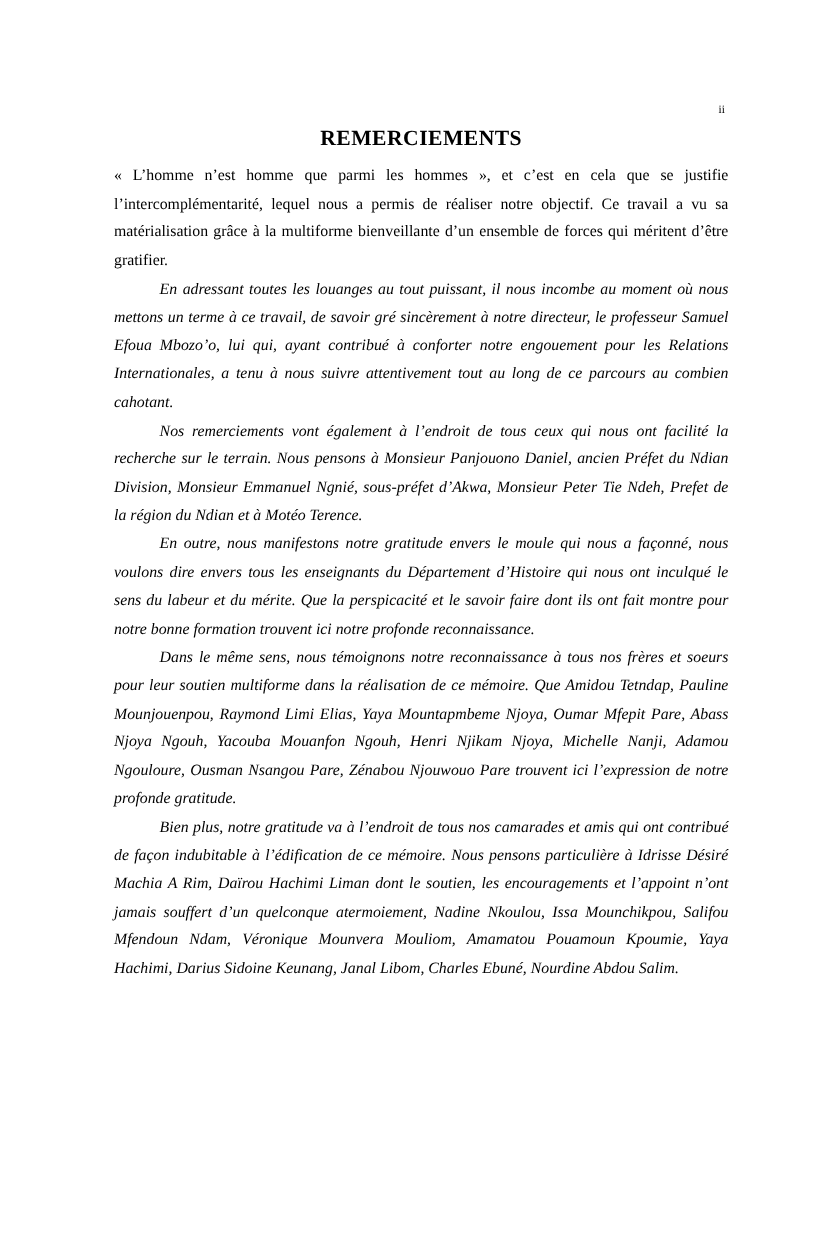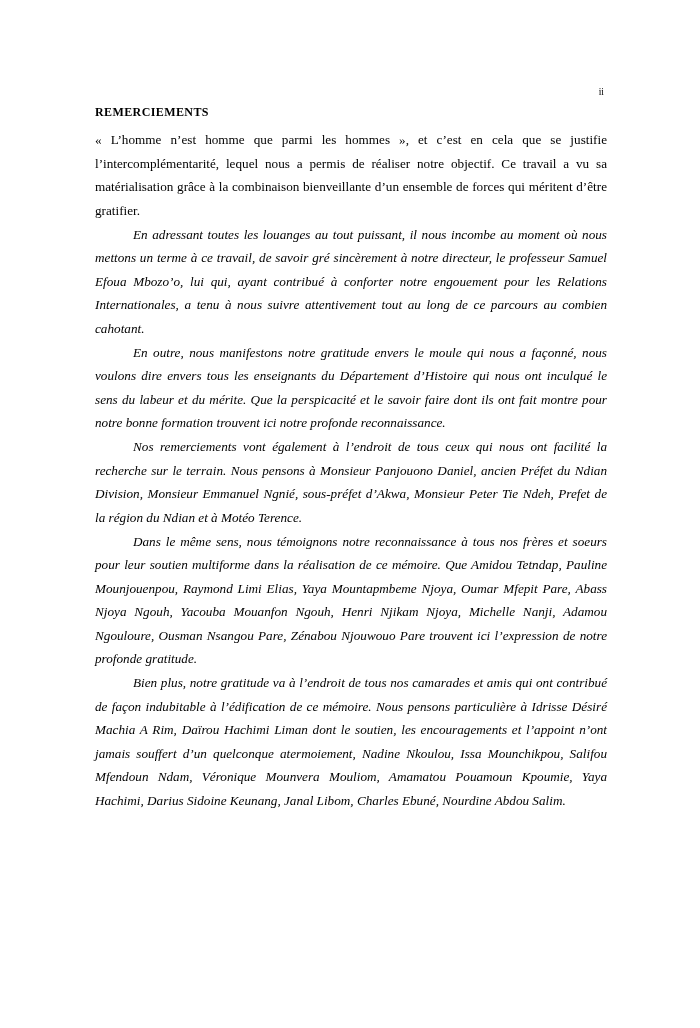--- a/index.html
+++ b/index.html
@@ -31,22 +31,23 @@
     color: #000;
     font-family: "Liberation Serif", "DejaVu Serif", serif;
   }
   .content {
     position: absolute;
     left: 95px;
     top: 105px;
     width: 512px;
   }
   h1.doc-title {
-    font-size: 12px;
+    font-size: 18px;
     font-weight: bold;
+    text-align: center;
     margin: 0 0 8px 0;
     letter-spacing: 0.4px;
     font-family: "Liberation Serif", "DejaVu Serif", serif;
   }
   p.para {
     font-size: 13.2px;
     line-height: 1.78;
     text-align: justify;
     text-justify: inter-word;
     margin: 0 0 0.5px 0;
@@ -65,21 +66,21 @@
 <body>
 
 <div class="page">
 
   <div class="page-number">ii</div>
 
   <div class="content">
 
     <h1 class="doc-title">REMERCIEMENTS</h1>
 
-    <p class="para noindent">« L’homme n’est homme que parmi les hommes », et c’est en cela que se justifie l’intercomplémentarité, lequel nous a permis de réaliser notre objectif. Ce travail a vu sa matérialisation grâce à la combinaison bienveillante d’un ensemble de forces qui méritent d’être gratifier.</p>
+    <p class="para noindent">« L’homme n’est homme que parmi les hommes », et c’est en cela que se justifie l’intercomplémentarité, lequel nous a permis de réaliser notre objectif. Ce travail a vu sa matérialisation grâce à la multiforme bienveillante d’un ensemble de forces qui méritent d’être gratifier.</p>
     <p class="para indent">En adressant toutes les louanges au tout puissant, il nous incombe au moment où nous mettons un terme à ce travail, de savoir gré sincèrement à notre directeur, le professeur Samuel Efoua Mbozo’o, lui qui, ayant contribué à conforter notre engouement pour les Relations Internationales, a tenu à nous suivre attentivement tout au long de ce parcours au combien cahotant.</p>
+    <p class="para indent">Nos remerciements vont également à l’endroit de tous ceux qui nous ont facilité la recherche sur le terrain. Nous pensons à Monsieur Panjouono Daniel, ancien Préfet du Ndian Division, Monsieur Emmanuel Ngnié, sous-préfet d’Akwa, Monsieur Peter Tie Ndeh, Prefet de la région du Ndian et à Motéo Terence.</p>
     <p class="para indent">En outre, nous manifestons notre gratitude envers le moule qui nous a façonné, nous voulons dire  envers tous les enseignants du Département d’Histoire qui nous ont inculqué le sens du labeur et du mérite. Que la perspicacité et le savoir faire dont ils ont fait montre pour notre bonne formation trouvent ici notre profonde reconnaissance.</p>
-    <p class="para indent">Nos remerciements vont également à l’endroit de tous ceux qui nous ont facilité la recherche sur le terrain. Nous pensons à Monsieur Panjouono Daniel, ancien Préfet du Ndian Division, Monsieur Emmanuel Ngnié, sous-préfet d’Akwa, Monsieur Peter Tie Ndeh, Prefet de la région du Ndian et à Motéo Terence.</p>
     <p class="para indent">Dans le même sens, nous témoignons notre reconnaissance à tous nos frères et soeurs  pour leur soutien multiforme dans la réalisation de ce mémoire. Que Amidou Tetndap, Pauline Mounjouenpou, Raymond Limi Elias, Yaya Mountapmbeme Njoya, Oumar Mfepit Pare, Abass Njoya Ngouh, Yacouba Mouanfon Ngouh, Henri Njikam Njoya, Michelle Nanji, Adamou Ngouloure, Ousman Nsangou Pare, Zénabou Njouwouo Pare trouvent ici l’expression de notre profonde gratitude.</p>
     <p class="para indent">Bien plus, notre gratitude va à l’endroit de tous nos camarades et amis qui ont contribué de façon indubitable à l’édification de ce mémoire. Nous pensons particulière à Idrisse Désiré Machia A Rim, Daïrou Hachimi Liman dont le soutien, les encouragements et l’appoint n’ont jamais souffert d’un quelconque atermoiement, Nadine Nkoulou, Issa Mounchikpou, Salifou Mfendoun Ndam, Véronique Mounvera Mouliom, Amamatou Pouamoun Kpoumie, Yaya Hachimi, Darius Sidoine  Keunang, Janal Libom, Charles Ebuné,  Nourdine Abdou Salim.</p>
 
   </div>
 </div>
 
 </body></html>

